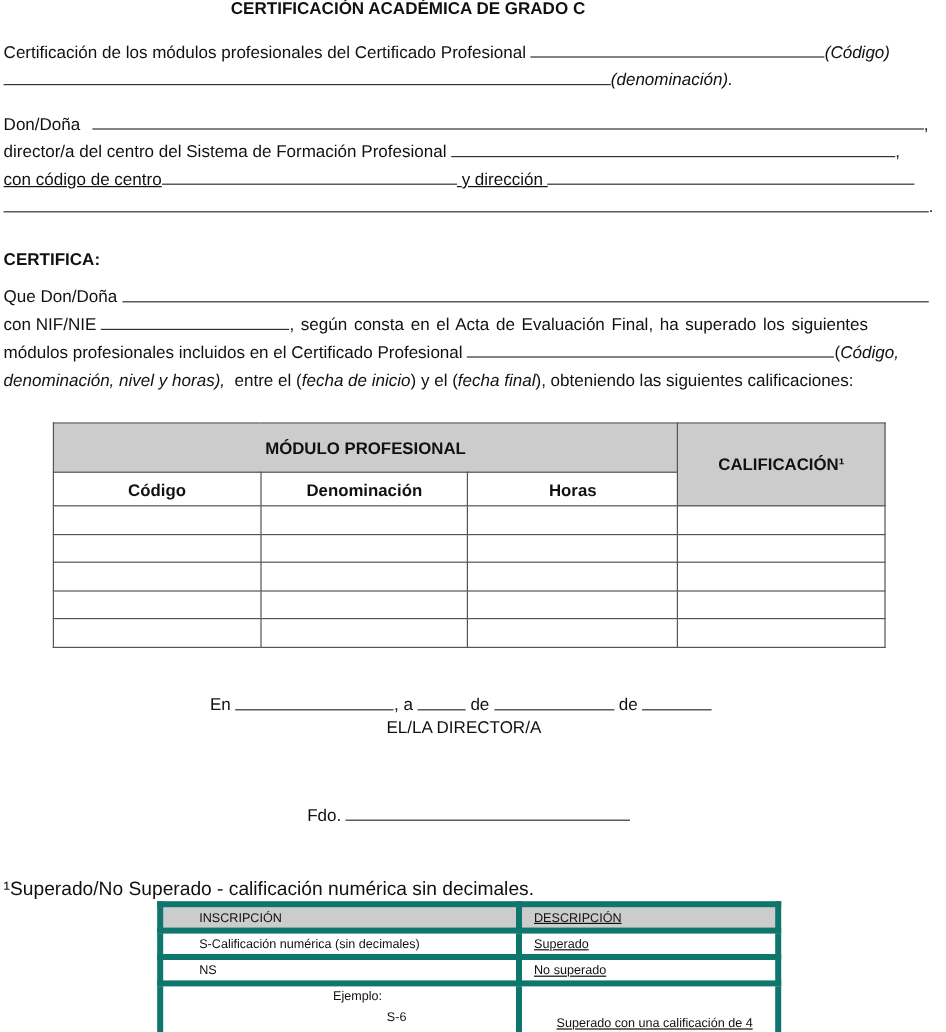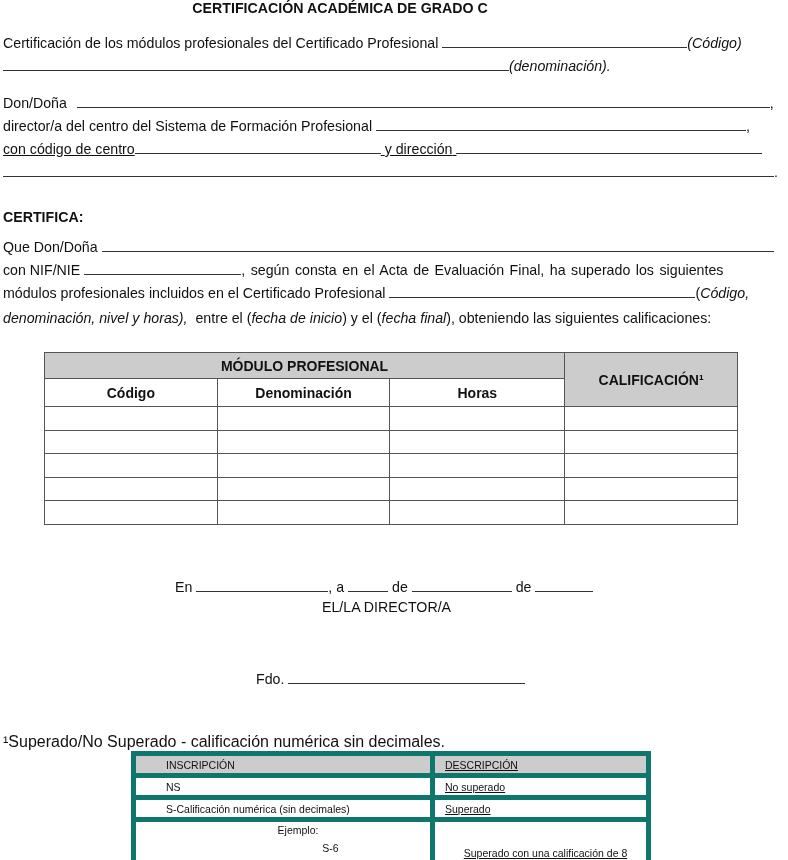--- a/index.html
+++ b/index.html
@@ -13,21 +13,21 @@
   .it { font-style: italic; }
   .title { font-weight: bold; font-size: 14.2px; left: 0; width: 680px; text-align: center; top: 0; }
 
   table.main {
     position: absolute; left: 44px; top: 352px; width: 694px;
     border-collapse: collapse; font-size: 14px;
   }
   table.main td, table.main th { border: 1px solid #555; padding: 0; }
   table.main th { font-weight: bold; }
   .gray { background: #cccccc; }
-  .hr1 { height: 26px; }
+  .hr1 { height: 41px; }
   .hr2 { height: 28px; }
   .body-row td { height: 22.6px; }
 
   table.legend {
     position: absolute; left: 131px; top: 751px; width: 520px;
     border-collapse: collapse; font-size: 10.5px;
   }
   table.legend td { border: 5px solid #0f766e; padding: 0 0 0 30px; height: 17px; vertical-align: middle; }
   table.legend td.c2 { padding-left: 10px; text-decoration: underline; }
   table.legend tr.lh td { background: #cccccc; }
@@ -152,30 +152,30 @@
   <colgroup>
       <col style="width:302px">
       <col style="width:218px">
     </colgroup>
   <tbody>
       <tr class="lh">
     <td>INSCRIPCIÓN</td>
     <td class="c2">DESCRIPCIÓN</td>
   </tr>
   <tr>
+    <td>S-Calificación numérica (sin decimales)</td>
+    <td class="c2">Superado</td>
+  </tr>
+  <tr>
     <td>NS</td>
     <td class="c2">No superado</td>
-  </tr>
-  <tr>
-    <td>S-Calificación numérica (sin decimales)</td>
-    <td class="c2">Superado</td>
   </tr>
   <tr class="ex">
     <td>
       <span>Ejemplo:</span>
       <span class="ex-val">S-6</span>
     </td>
     <td class="c2">
-      <span class="ex-desc">Superado con una calificación de 8</span>
+      <span class="ex-desc">Superado con una calificación de 4</span>
     </td>
   </tr>
 </tbody>
   </table>
 
 </body></html>

